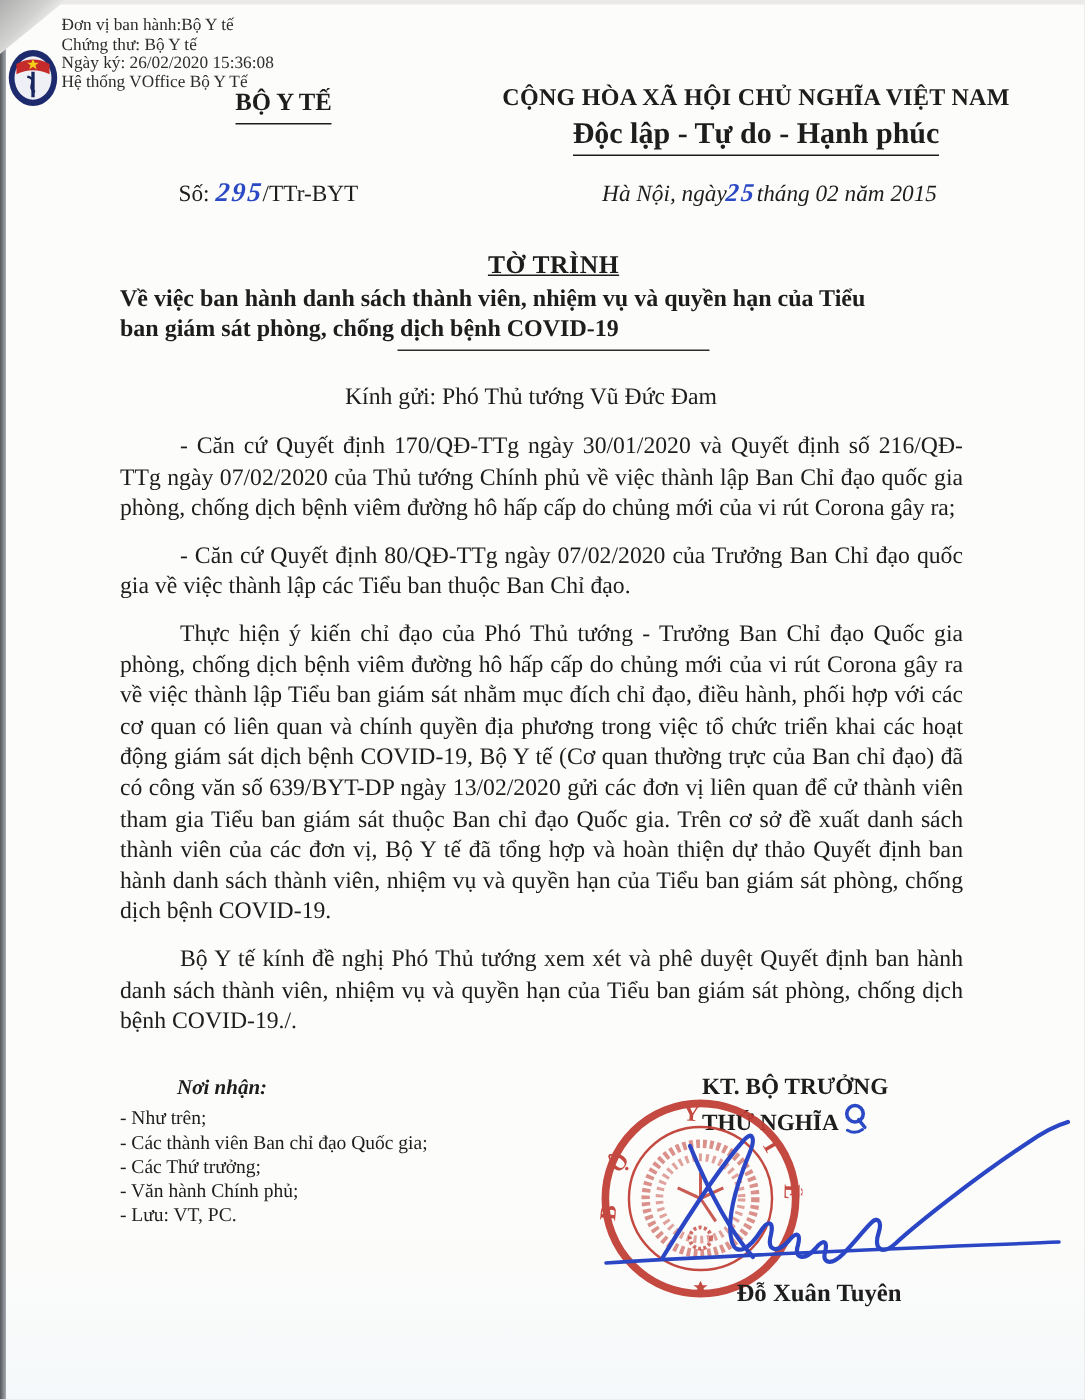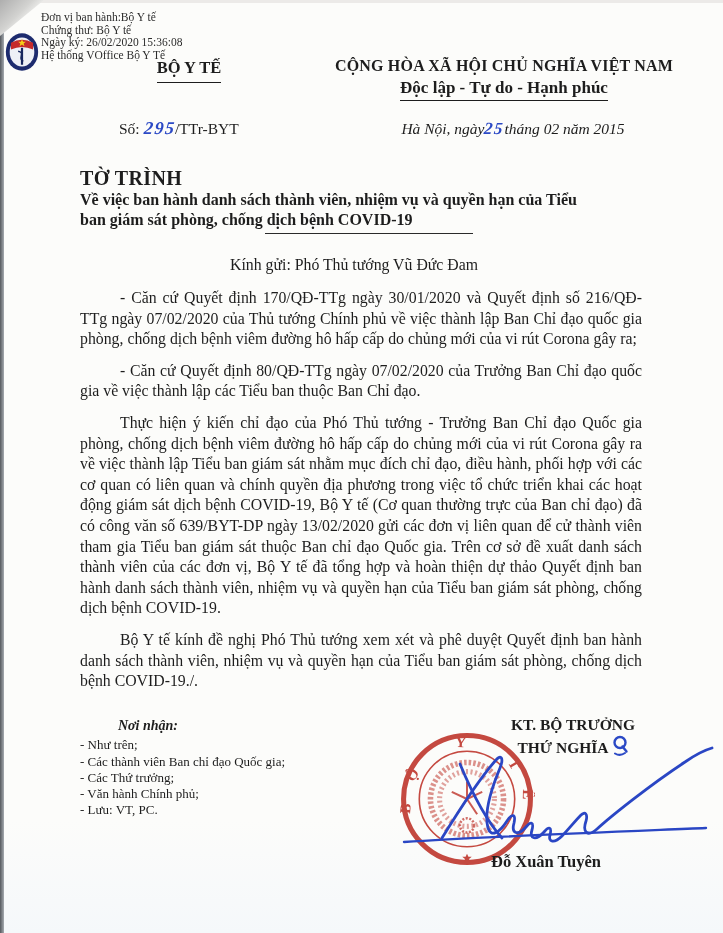--- a/index.html
+++ b/index.html
@@ -14,40 +14,40 @@
   .fold{position:absolute;top:0;left:0;width:44px;height:36px;
     background:linear-gradient(135deg,#aeaeae 0%,#d2d2d0 40%,#f3f3f1 62%,#fcfcfa 75%);
     clip-path:polygon(0 0,100% 0,0 100%);}
   .cert{position:absolute;left:41px;top:11px;font-size:11.5px;line-height:12.6px;color:#2c2c2c;}
   .logo{position:absolute;left:5px;top:32px;width:34px;height:40px;}
   .agency{position:absolute;left:104px;top:58px;width:170px;text-align:center;
     font-weight:bold;font-size:16.5px;}
   .agency .u{display:inline-block;border-bottom:1.6px solid #1d1d1d;padding-bottom:4px;}
   .national{position:absolute;left:302px;top:57px;width:404px;text-align:center;}
   .nat1{font-weight:bold;font-size:16px;letter-spacing:.2px;}
-  .nat2{margin-top:3px;font-weight:bold;font-size:17px;}
+  .nat2{margin-top:3px;font-weight:bold;font-size:20px;}
   .nat2 .u2{display:inline-block;border-bottom:1.7px solid #1d1d1d;padding-bottom:2px;}
   .docnum{position:absolute;left:119px;top:118px;font-size:15.5px;}
   .hand{color:#2b49c5;font-weight:bold;font-style:italic;font-size:18px;letter-spacing:1.5px;
     display:inline-block;transform:skewX(-6deg);}
   .dateline{position:absolute;left:330px;top:119px;width:366px;text-align:center;
     font-style:italic;font-size:15.5px;}
   .dateline .hand{font-size:17px;}
-  .title{position:absolute;left:80px;top:167px;width:578px;text-align:left;
-    font-weight:bold;font-size:20px;letter-spacing:.4px;}
+  .title{position:absolute;left:80px;top:167px;width:578px;text-align:center;
+    font-weight:bold;font-size:17px;letter-spacing:.4px;text-decoration:underline;}
   .subject{position:absolute;left:80px;top:190px;width:578px;text-align:left;
     font-weight:bold;font-size:16px;line-height:20px;}
   .subject-rule{width:208px;margin:3px auto 0;border-bottom:1.6px solid #2a2a2a;}
   .recipient{position:absolute;left:65px;top:256px;width:578px;text-align:center;font-size:15.8px;}
   .body{position:absolute;left:80px;top:288px;width:578px;font-size:15.8px;
     line-height:20.6px;text-align:justify;}
   .body p{margin:0 16px 11px 0;text-indent:40px;}
   .noinhan{position:absolute;left:80px;top:718px;font-size:13px;line-height:16.3px;}
   .nn-label{font-weight:bold;font-style:italic;font-size:14px;margin-bottom:3px;margin-left:38px;}
-  .sig-title{position:absolute;left:468px;top:715px;width:210px;text-align:center;
+  .sig-title{position:absolute;left:468px;top:715px;width:210px;
     font-weight:bold;font-size:15.5px;line-height:19.5px;}
   .voffice-icon{vertical-align:-4px;margin-left:3px;}
   .seal{position:absolute;left:399px;top:731px;width:136px;height:136px;opacity:.92;}
   .signature{position:absolute;left:400px;top:740px;width:320px;height:115px;}
   .signer-name{position:absolute;left:446px;top:852px;width:200px;text-align:center;
     font-weight:bold;font-size:16.5px;}
 </style>
 </head>
 <body>
 

